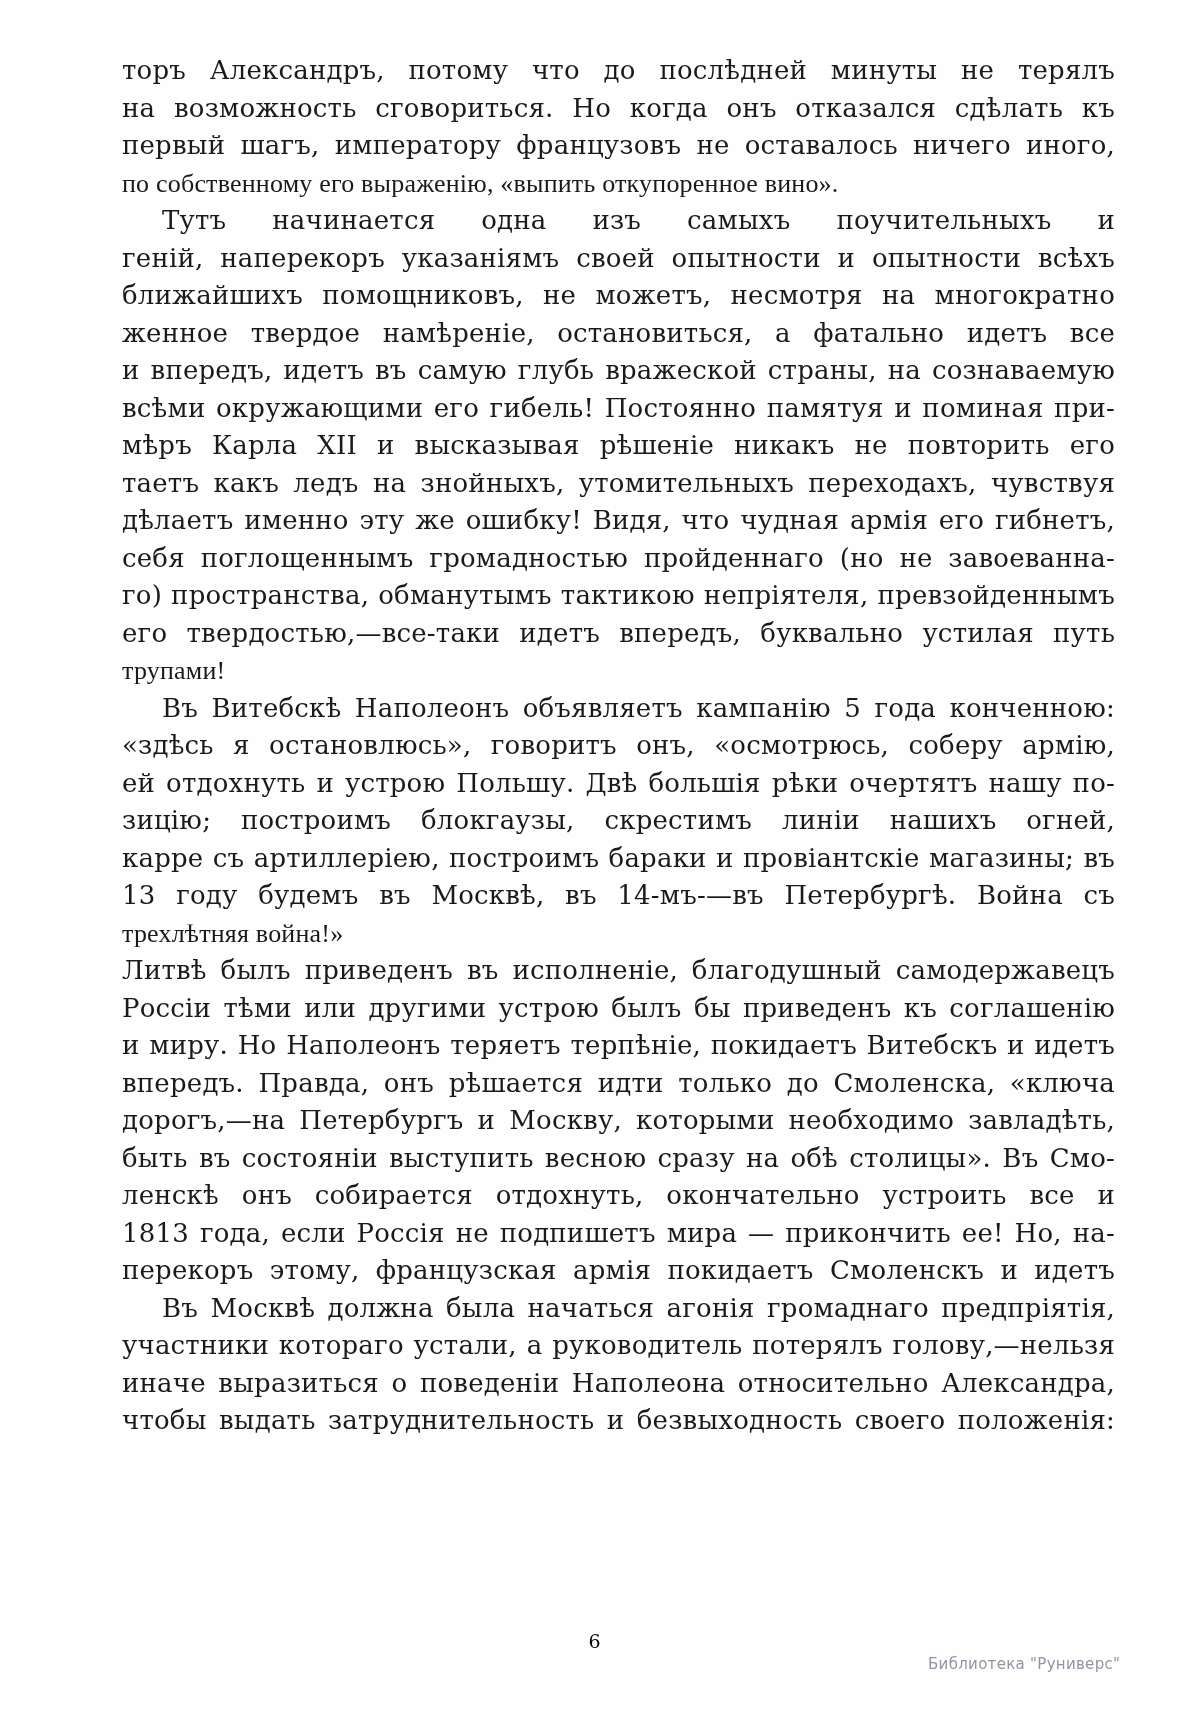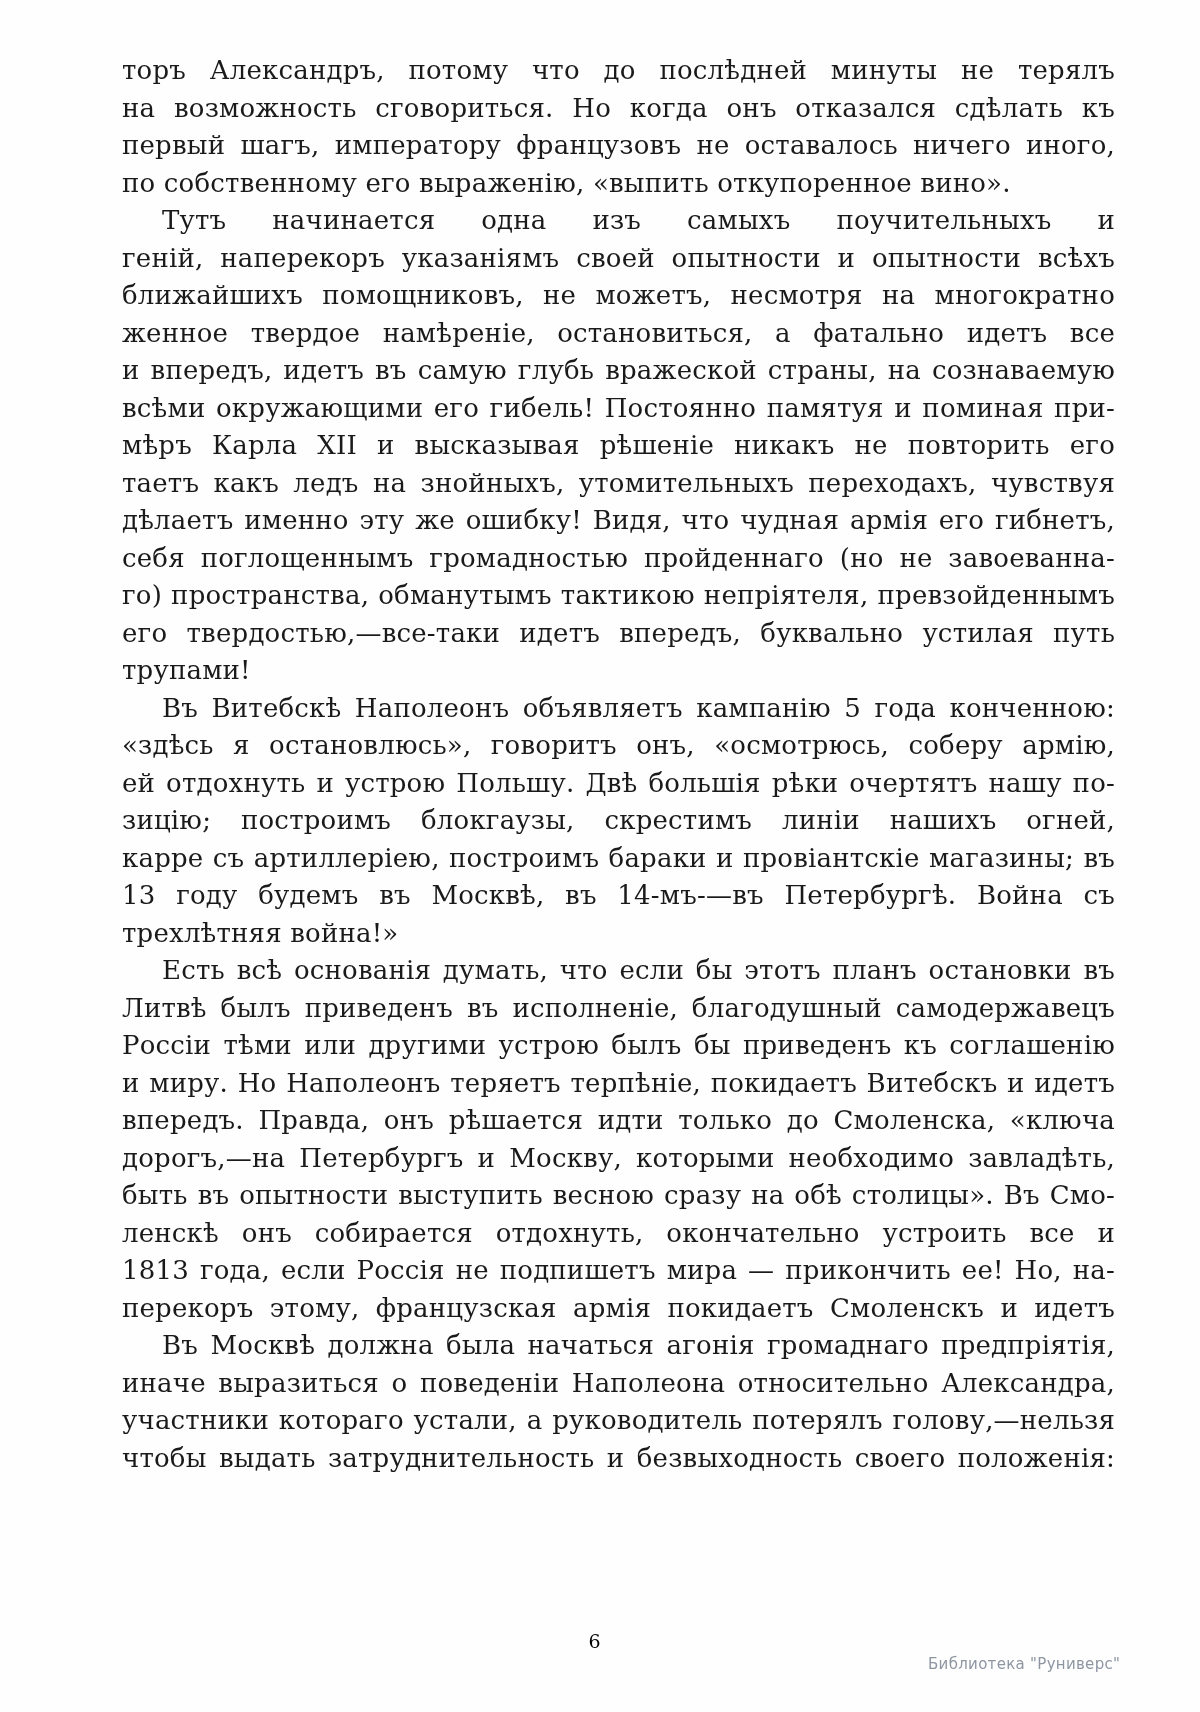--- a/index.html
+++ b/index.html
@@ -25,20 +25,21 @@
     height: 37.5px;
     text-align: justify;
     text-align-last: justify;
     letter-spacing: 0.2px;
     white-space: normal;
     overflow: hidden;
   }
   .line.endline {
     text-align: left;
     text-align-last: left;
+    font-family: Liberation Serif, serif;
   }
   .line.indent { text-indent: 40px; }
   .page-number {
     position: absolute;
     top: 1630px;
     left: 122px;
     width: 945px;
     text-align: center;
     font-size: 19px;
     line-height: 22px;
@@ -81,33 +82,32 @@
       <div class="paragraph">
         <div class="line indent">Въ Витебскѣ Наполеонъ объявляетъ кампанію 5 года конченною:</div>
         <div class="line">«здѣсь я остановлюсь», говоритъ онъ, «осмотрюсь, соберу армію, дамъ</div>
         <div class="line">ей отдохнуть и устрою Польшу. Двѣ большія рѣки очертятъ нашу по-</div>
         <div class="line">зицію; построимъ блокгаузы, скрестимъ линіи нашихъ огней, составимъ</div>
         <div class="line">карре съ артиллеріею, построимъ бараки и провіантскіе магазины; въ</div>
         <div class="line">13 году будемъ въ Москвѣ, въ 14-мъ-—въ Петербургѣ. Война съ Россіею—</div>
         <div class="line endline">трехлѣтняя война!»</div>
       </div>
       <div class="paragraph">
-        <div class="line indent">Есть всѣ основанія думать, что если бы этотъ планъ остановки въ</div>
         <div class="line">Литвѣ былъ приведенъ въ исполненіе, благодушный самодержавецъ</div>
         <div class="line">Россіи тѣми или другими устрою былъ бы приведенъ къ соглашенію</div>
         <div class="line">и миру. Но Наполеонъ теряетъ терпѣніе, покидаетъ Витебскъ и идетъ</div>
         <div class="line">впередъ. Правда, онъ рѣшается идти только до Смоленска, «ключа двухъ</div>
         <div class="line">дорогъ,—на Петербургъ и Москву, которыми необходимо завладѣть, чтобы</div>
-        <div class="line">быть въ опытности выступить весною сразу на обѣ столицы». Въ Смо-</div>
+        <div class="line">быть въ состояніи выступить весною сразу на обѣ столицы». Въ Смо-</div>
         <div class="line">ленскѣ онъ собирается отдохнуть, окончательно устроить все и весною</div>
         <div class="line">1813 года, если Россія не подпишетъ мира — прикончить ее! Но, на-</div>
         <div class="line">перекоръ этому, французская армія покидаетъ Смоленскъ и идетъ</div>
       </div>
       <div class="paragraph">
         <div class="line indent">Въ Москвѣ должна была начаться агонія громаднаго предпріятія,</div>
+        <div class="line">участники котораго устали, а руководитель потерялъ голову,—нельзя</div>
         <div class="line">иначе выразиться о поведеніи Наполеона относительно Александра,</div>
-        <div class="line">участники котораго устали, а руководитель потерялъ голову,—нельзя</div>
         <div class="line">чтобы выдать затруднительность и безвыходность своего положенія: и</div>
       </div>
     </div>
   <div class="page-number">6</div>
   <div class="watermark" style="color: rgb(142, 150, 162);">Библиотека "Руниверс"</div>
 </div>
 
 </body></html>

